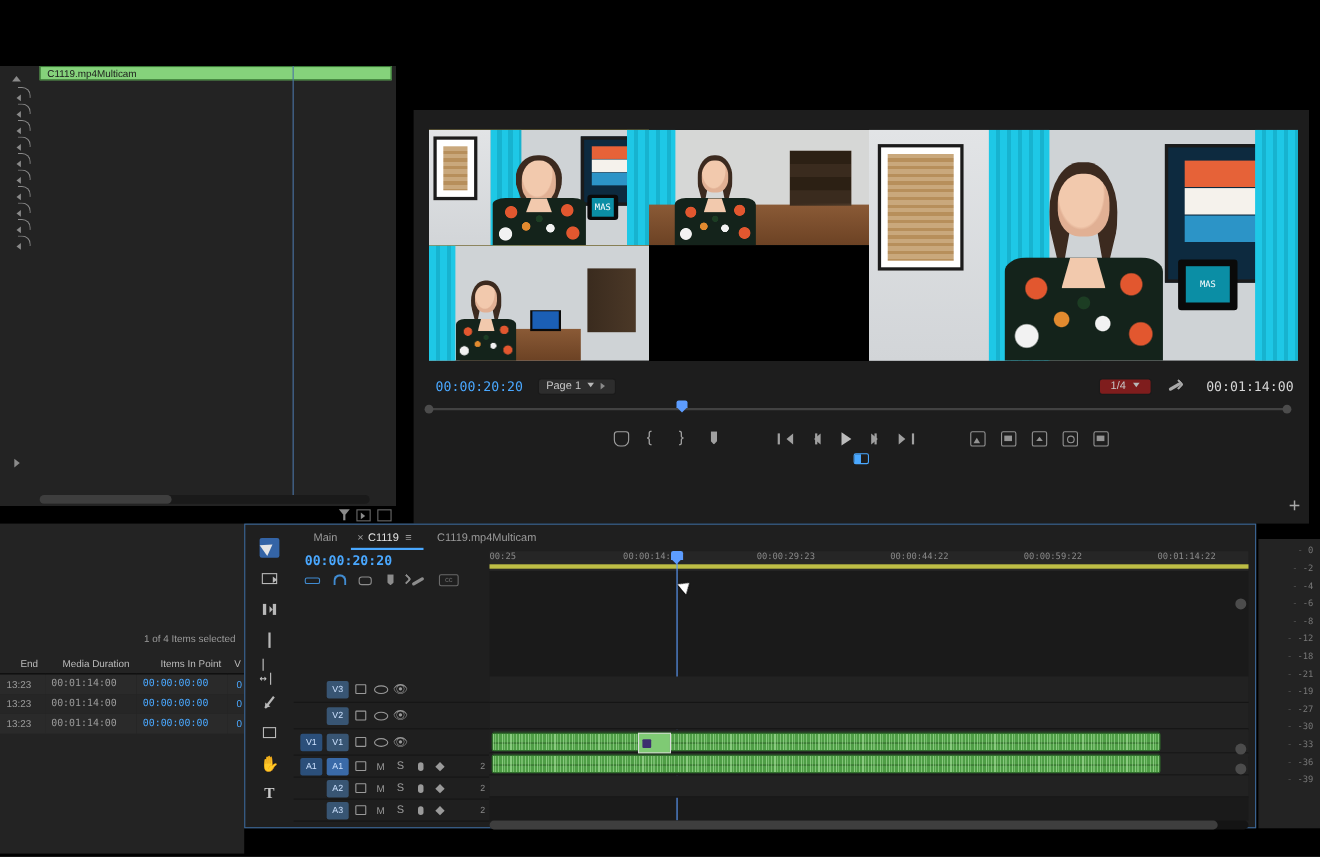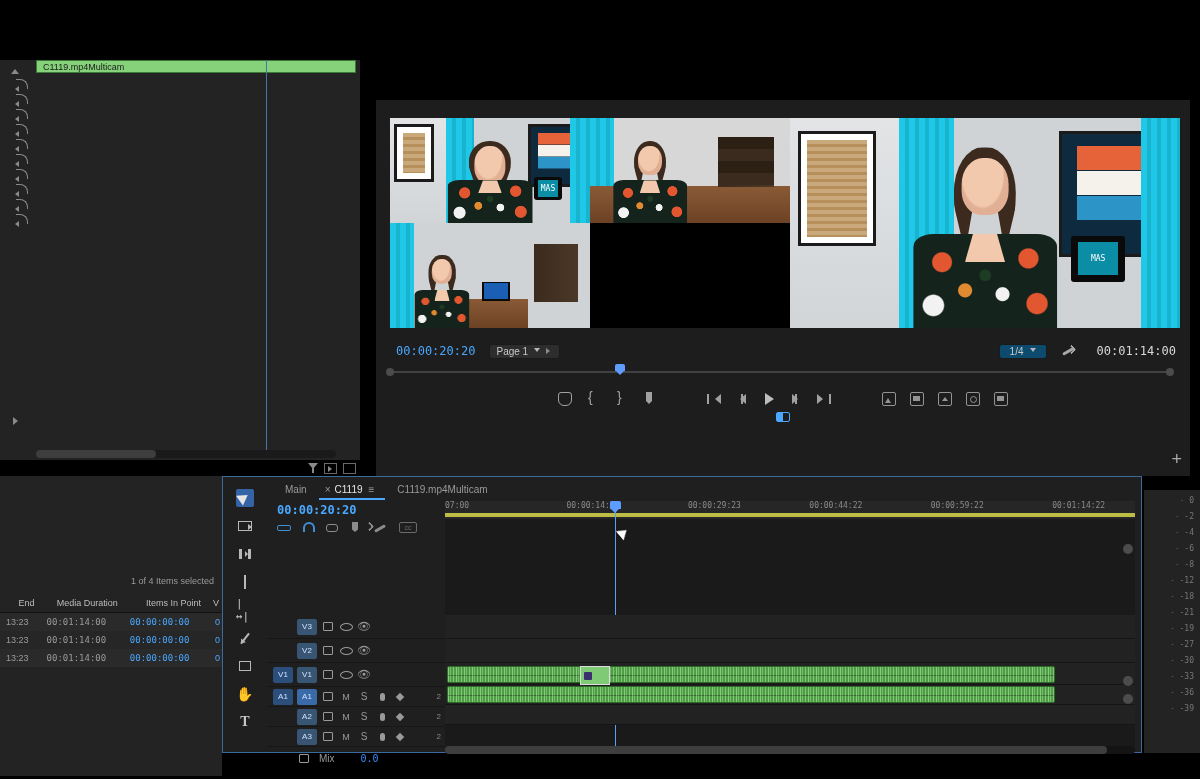--- a/index.html
+++ b/index.html
@@ -182,21 +182,21 @@
     .page-sel{
       display:flex;align-items:center;gap:2px;
       background:#2d2d2d;border:1px solid #1a1a1a;border-radius:3px;
       padding:1px 6px;color:#c8c8c8;font-size:10px;
     }
     .page-sel .tri-r{width:0;height:0;border:3px solid transparent;border-left:4px solid #8a8a8a;margin-left:4px;}
     .page-sel .chev{width:0;height:0;border:3px solid transparent;border-top:4px solid #b8b8b8;margin-left:4px;}
     .prog-tc-row .spacer{flex:1;}
     .zoom-sel{
       display:flex;align-items:center;gap:6px;
-      background:#0c4a6e;border:1px solid #1a1a1a;border-radius:3px;
+      background:#7f1d1d;border:1px solid #1a1a1a;border-radius:3px;
       padding:1px 10px;color:#c8c8c8;font-size:10px;
     }
     .zoom-sel .chev{width:0;height:0;border:3px solid transparent;border-top:4px solid #b8b8b8;}
     .wrench{position:relative;width:14px;height:14px;}
     .wrench::before{content:'';position:absolute;left:1px;top:6px;width:12px;height:3px;background:#a8a8a8;transform:rotate(-30deg);border-radius:2px;}
     .wrench::after{content:'';position:absolute;right:0;top:2px;width:5px;height:5px;border:2px solid #a8a8a8;border-left:none;border-bottom:none;transform:rotate(45deg);border-radius:0 3px 0 0;}
     .tc-out{color:#d8d8d8;font-family:"Lucida Console",monospace;font-size:12px;margin-left:8px;}
 
     .prog-ruler{
       position:absolute; left:14px; right:20px; top:266px; height:12px;
@@ -669,31 +669,26 @@
       <div class="th-row audio">
         <span class="th-src off"></span>
         <span class="th-tgt ">A3</span>
         <span class="th-lock"></span>
         <span class="th-mute">M</span>
         <span class="th-solo">S</span>
         <span class="th-mic"></span>
         <span class="th-kf"></span>
         <span class="th-num">2</span>
       </div>
-      <div class="th-mix">
-        <span class="th-lock"></span>
-        <span>Mix</span>
-        <span class="val">0.0</span>
-      </div>
     </div>
 
   <div class="tl-canvas">
     <div class="ruler" id="tl-ruler">
       <div class="rng"></div>
-    <span class="tick" style="left: 0%;">07:00</span>
+    <span class="tick" style="left: 0%;">00:25</span>
         <span class="tick" style="left: 17.6%;">00:00:14:23</span>
         <span class="tick" style="left: 35.2%;">00:00:29:23</span>
         <span class="tick" style="left: 52.8%;">00:00:44:22</span>
         <span class="tick" style="left: 70.4%;">00:00:59:22</span>
         <span class="tick" style="left: 88%;">00:01:14:22</span>
       </div>
     <div class="playhead"></div>
     <div class="cursor-arrow"></div>
 
     <div class="vtracks">

